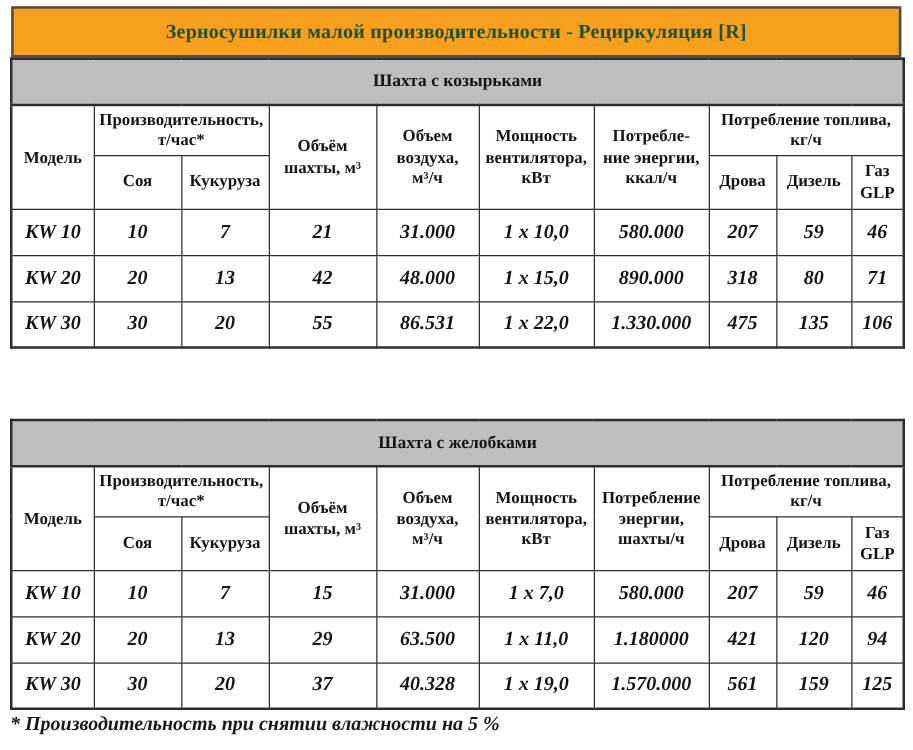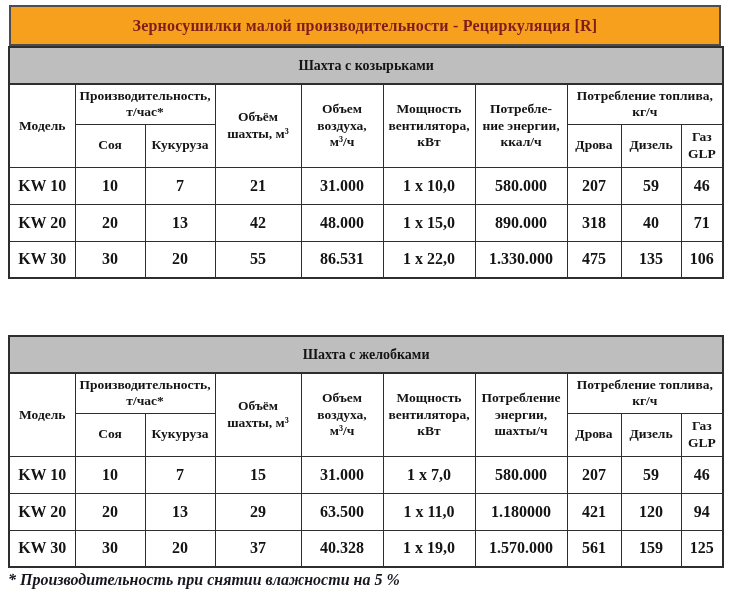--- a/index.html
+++ b/index.html
@@ -10,21 +10,21 @@
     margin: 5px 9px 0 9px;
     height: 41px;
     background: #F7A01E;
     border: 2px solid #4d4d4d;
     box-shadow: 0 1px 0 #9a9a9a;
     display: flex;
     align-items: center;
     justify-content: center;
   }
   .banner-title {
-    color: #7f1d1d;
+    color: #14532d;
     font-weight: bold;
     font-size: 16px;
     letter-spacing: 0.2px;
   }
 
   table.spec {
     border-collapse: collapse;
     table-layout: fixed;
     width: 714px;
     margin-left: 8px;
@@ -46,20 +46,21 @@
   tr.hdr1 td { height: 40px; }
   tr.hdr2 td { height: 43px; }
   td.hcell {
     font-size: 13.5px;
     line-height: 1.22;
     white-space: pre-line;
   }
   tr.data td {
     height: 37px;
     font-size: 16px;
+    font-style: italic;
   }
   .tbl1 { }
   .tbl2 { margin-top: 56px; }
 
   .footnote {
     margin: 3px 0 0 8px;
     font-size: 16px;
     font-weight: bold;
     font-style: italic;
     color: #17171f;
@@ -129,21 +130,21 @@
   </tr>
   <tr class="data">
     <td>KW 20</td>
     <td>20</td>
     <td>13</td>
     <td>42</td>
     <td>48.000</td>
     <td>1 x 15,0</td>
     <td>890.000</td>
     <td>318</td>
-    <td>40</td>
+    <td>80</td>
     <td>71</td>
   </tr>
   <tr class="data">
     <td>KW 30</td>
     <td>30</td>
     <td>20</td>
     <td>55</td>
     <td>86.531</td>
     <td>1 x 22,0</td>
     <td>1.330.000</td>

